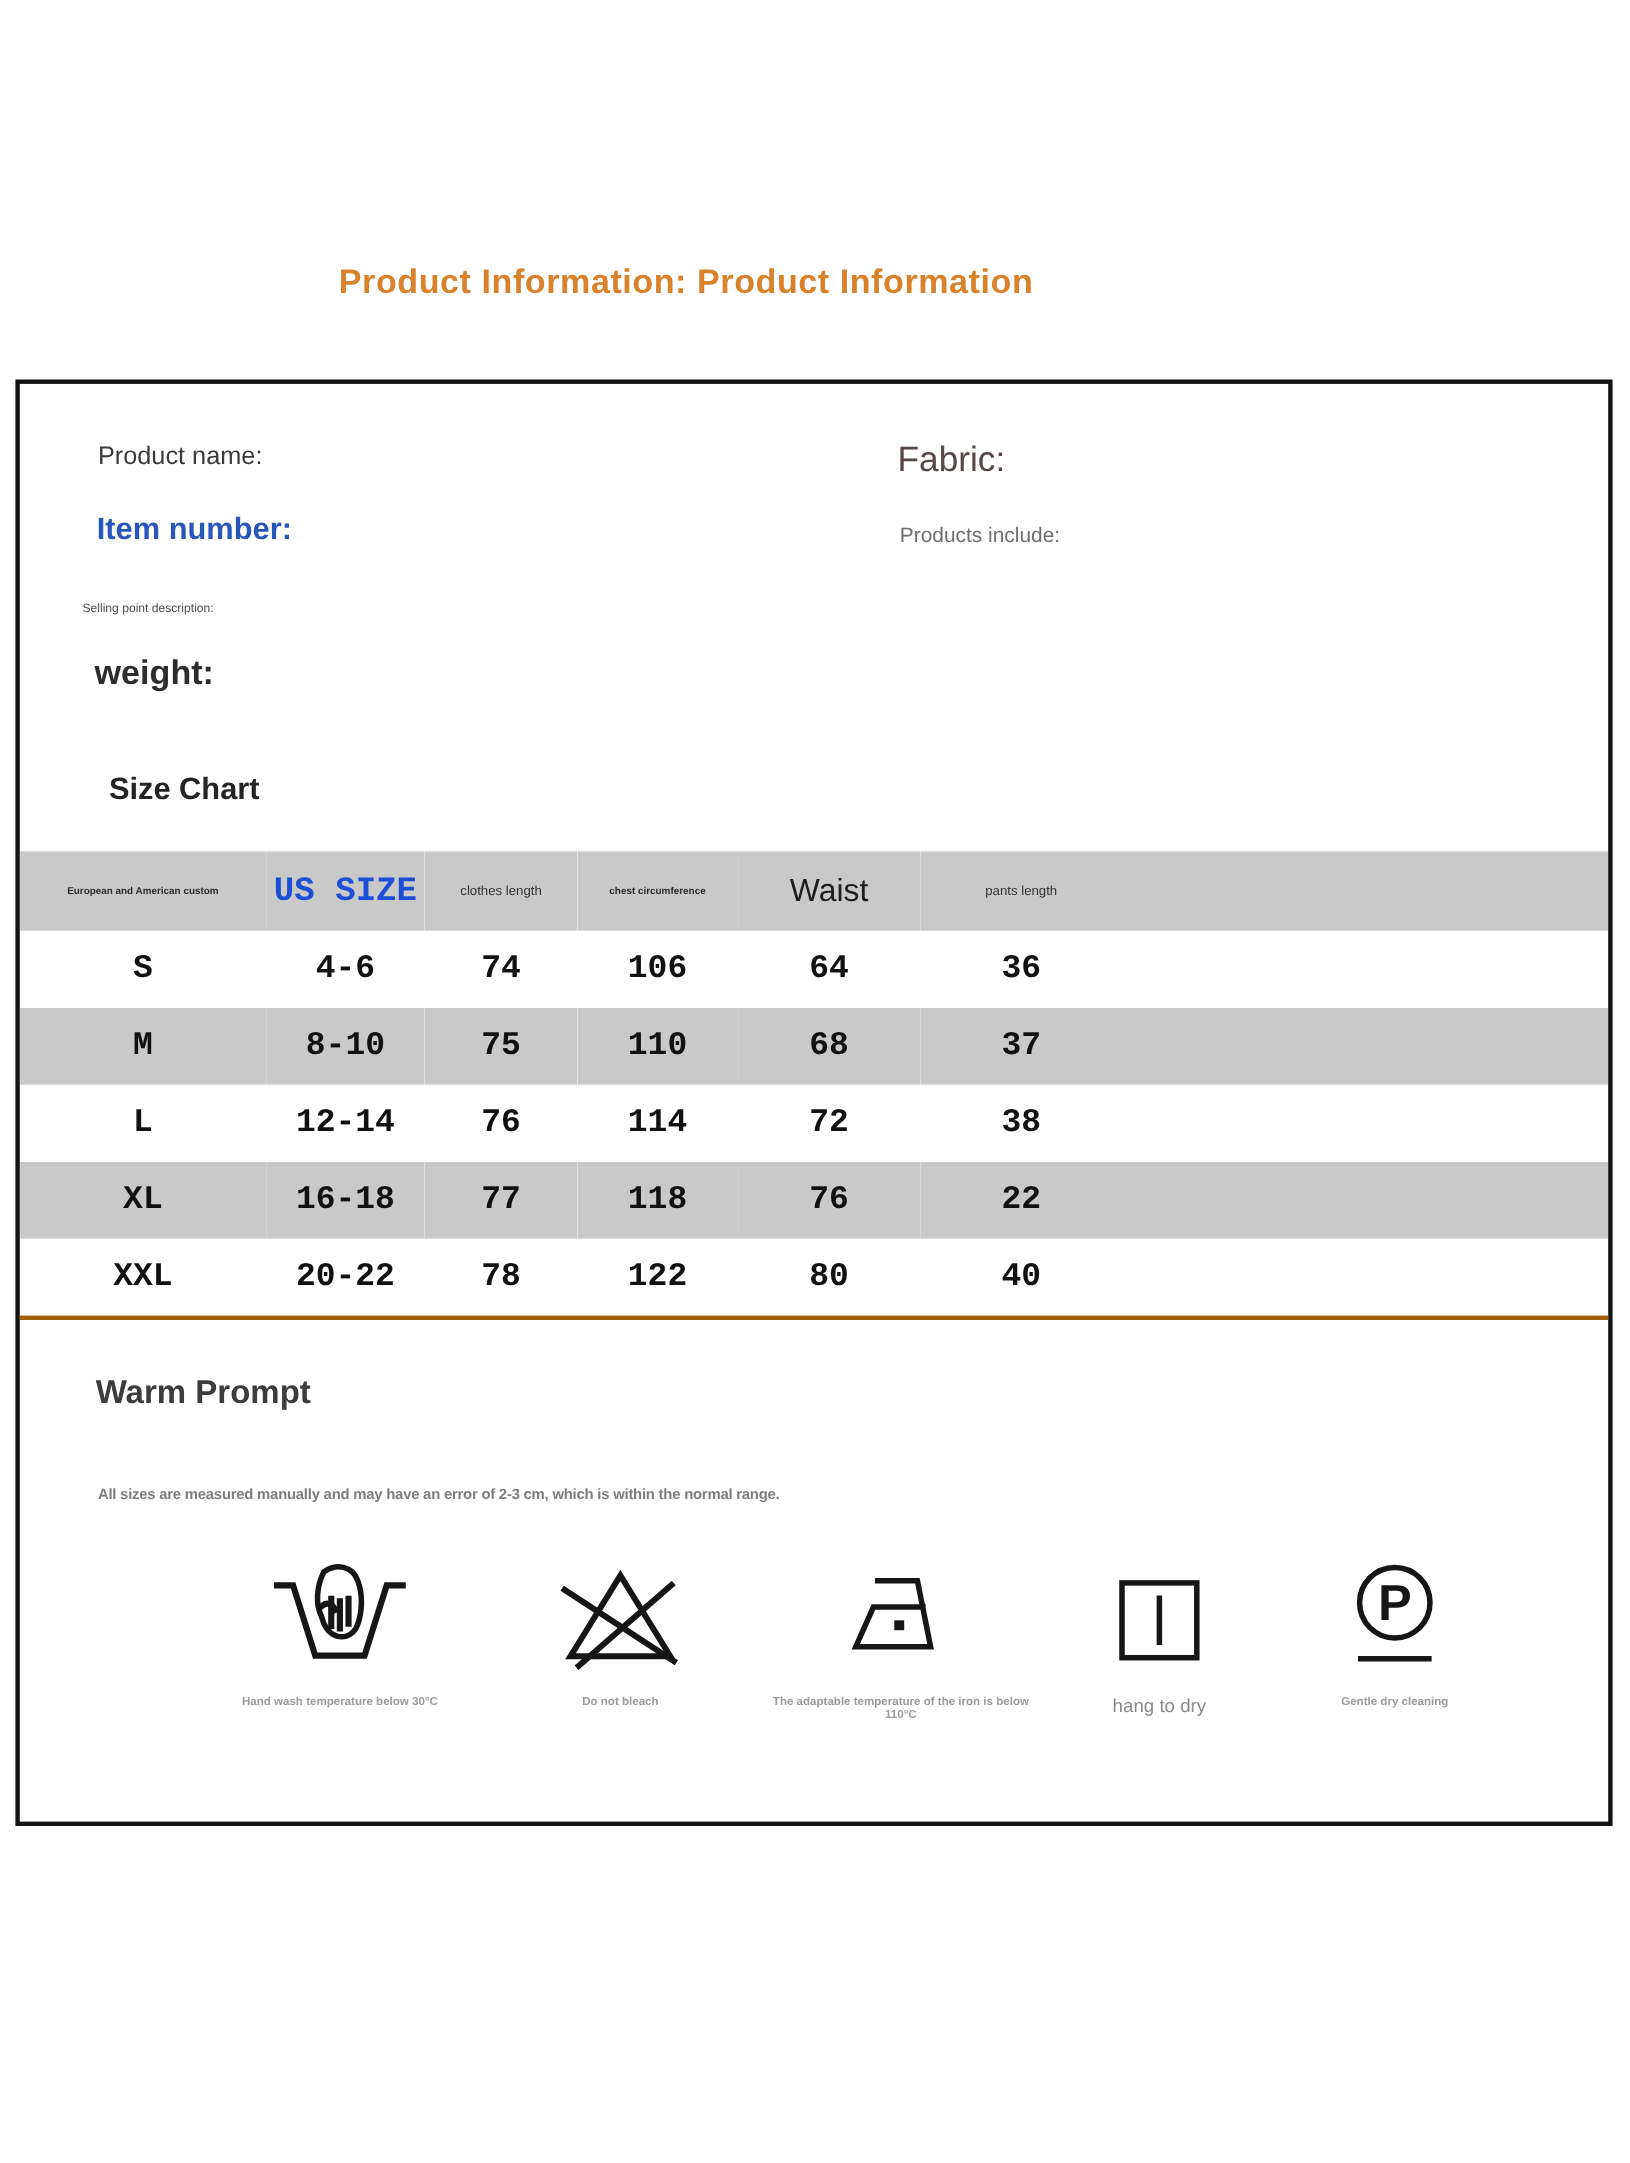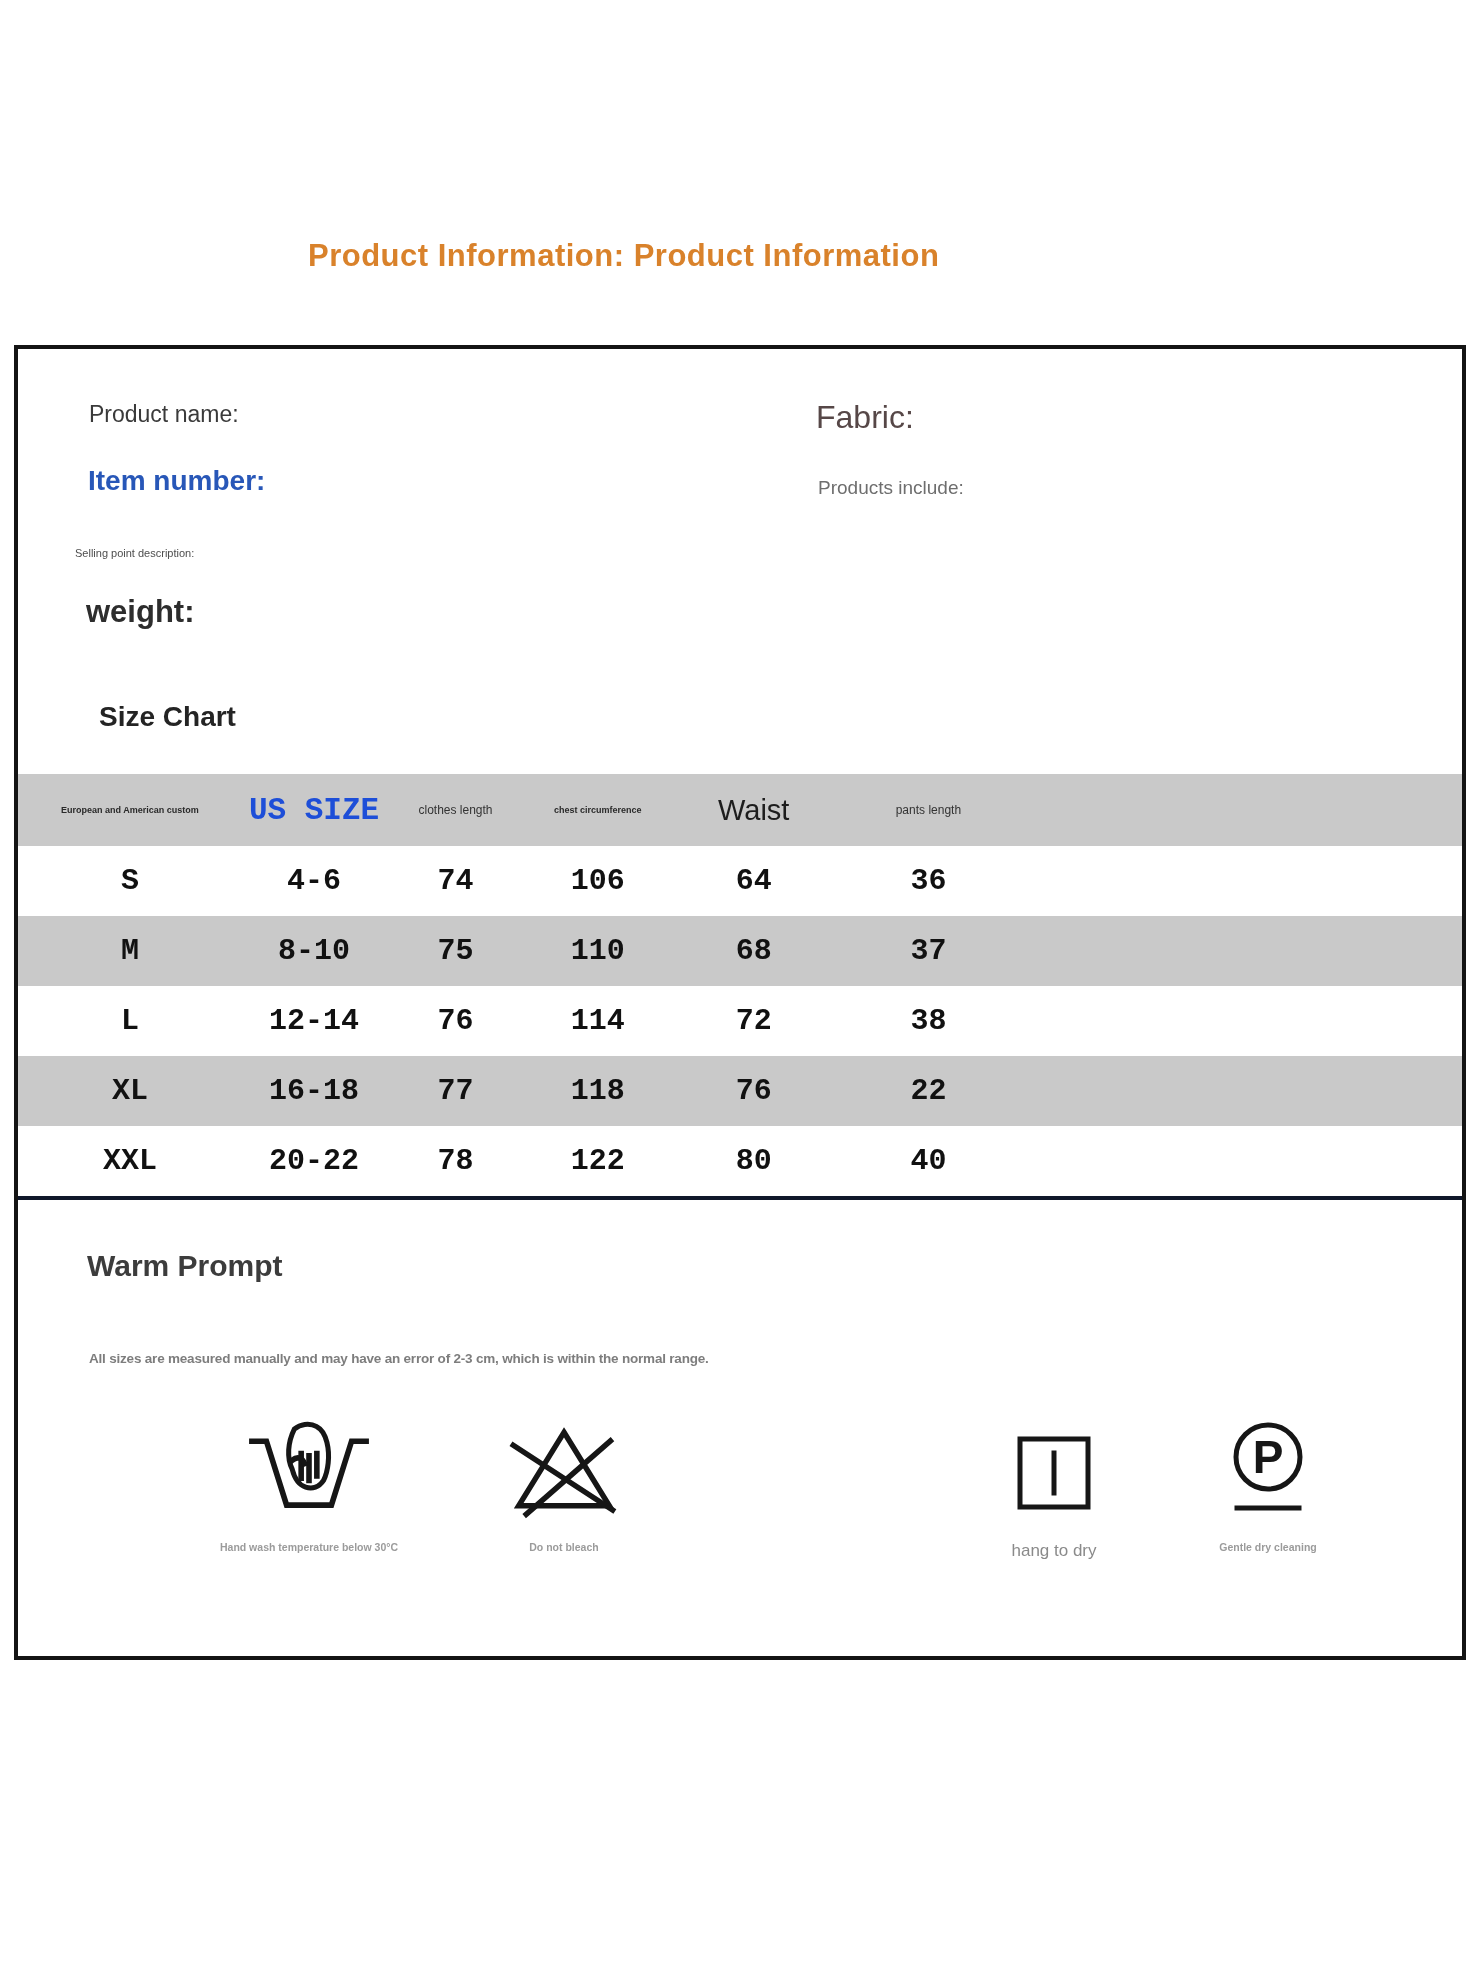--- a/index.html
+++ b/index.html
@@ -11,21 +11,21 @@
   .lbl{position:absolute;white-space:nowrap;text-align:right;}
   .product-name{left:71px;top:52px;font-size:23px;color:#3a3a3a;font-weight:500;}
   .item-number{left:70px;top:116px;font-size:28px;color:#2857b8;font-weight:600;}
   .selling-point{left:57px;top:198px;font-size:11px;color:#4d4d4d;}
   .weight{left:68px;top:245px;font-size:31px;color:#2d2d2d;font-weight:600;}
   .fabric{left:798px;top:50px;font-size:32px;color:#564747;font-weight:400;}
   .products-include{left:800px;top:128px;font-size:19px;color:#6e6e6e;font-weight:500;}
   .size-chart-title{left:81px;top:352px;font-size:28px;color:#242424;font-weight:600;}
 
   
-  .size-table-wrap{position:absolute;left:0;top:425px;width:100%;border-bottom:4px solid #0f172a;}
+  .size-table-wrap{position:absolute;left:0;top:425px;width:100%;border-bottom:4px solid #a16207;}
   table.size-table{width:100%;border-collapse:collapse;table-layout:fixed;}
   .size-table td,.size-table th{padding:0;text-align:center;vertical-align:middle;overflow:hidden;}
   .size-table thead tr{height:72px;background:#c9c9c9;}
   .size-table tbody tr{height:70px;}
   .size-table tbody tr.alt{background:#c9c9c9;}
   .h-tiny{font-size:9px;font-weight:700;color:#2a2a2a;}
   .h-small{font-size:12px;font-weight:500;color:#333;}
   .h-big-mono{font-family:"Liberation Mono",monospace;font-size:31px;font-weight:700;color:#1d4ed8;}
   .h-big-sans{font-size:29px;font-weight:500;color:#1d1d1d;}
   .cell-mono{font-family:"Liberation Mono",monospace;font-size:30px;font-weight:700;color:#111;}
@@ -156,20 +156,29 @@
     <div class="icon-box">
       <svg width="122" height="108" viewBox="0 0 110 100">
         <path class="stroke" d="M55,16 L97,84 L13,84 Z"></path>
         <path class="stroke" d="M8,28 L100,88"></path>
         <path class="stroke" d="M98,24 L20,92"></path>
       </svg>
     </div>
     <div class="care-caption">Do not bleach</div>
   </div>
 
+  <div class="care-cell care-3">
+    <div class="icon-box">
+      <svg width="116" height="100" viewBox="0 0 110 100">
+        <path class="stroke" d="M34,14 L70,14 L82,74 L14,74 L30,38 L75,38"></path>
+        <rect x="49" y="50" width="9" height="9" fill="#161616"></rect>
+      </svg>
+    </div>
+    <div class="care-caption">The adaptable temperature of the iron is below 110°C</div>
+  </div>
 
   <div class="care-cell care-4">
     <div class="icon-box">
       <svg width="100" height="100" viewBox="0 0 100 100">
         <rect class="stroke" x="16" y="16" width="68" height="68"></rect>
         <path class="stroke" d="M50,30 L50,70"></path>
       </svg>
     </div>
     <div class="care-caption big">hang to dry</div>
   </div>

